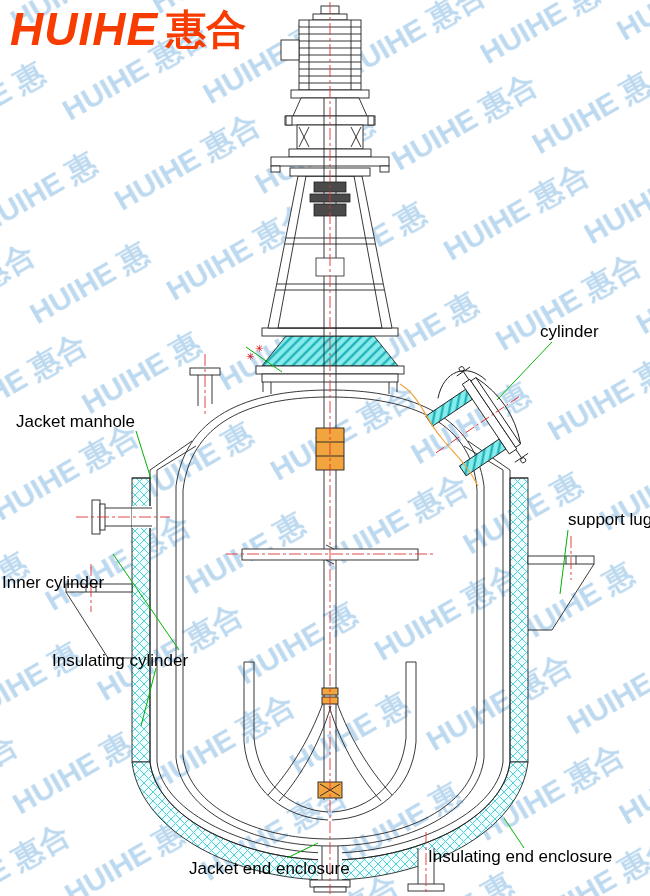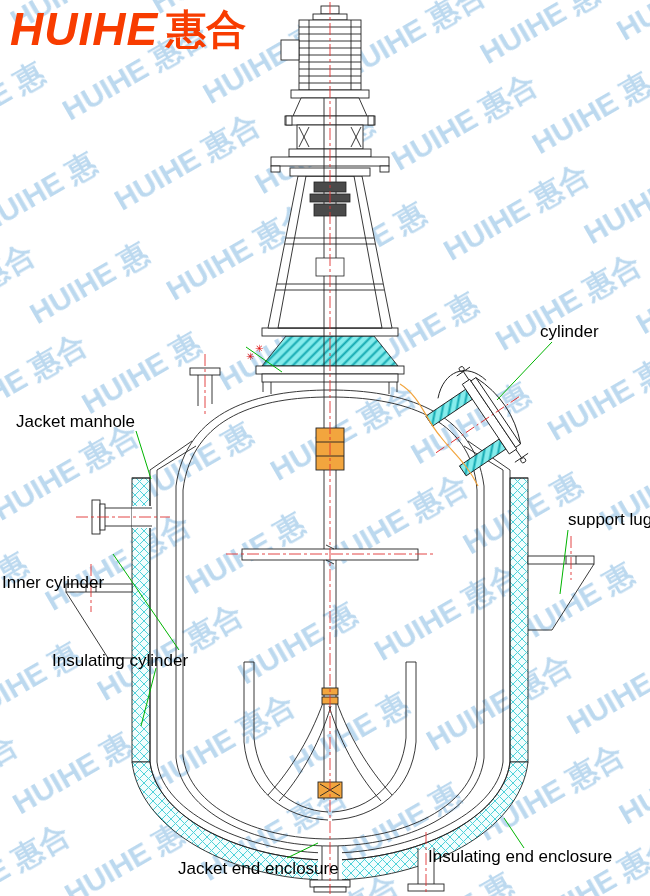--- a/index.html
+++ b/index.html
@@ -257,21 +257,21 @@
       <line x1="287" y1="858" x2="318" y2="843"></line>
       <line x1="524" y1="848" x2="504" y2="818"></line>
     </g>
   </svg>
 
   <div class="lbl" style="left:540px;top:323px;">cylinder</div>
   <div class="lbl" style="left:16px;top:413px;">Jacket manhole</div>
   <div class="lbl" style="left:2px;top:538px;margin-top:36px;">Inner cylinder</div>
   <div class="lbl" style="left:568px;top:511px;">support lug</div>
   <div class="lbl" style="left:4px;top:652px;margin-left:48px;">Insulating cylinder</div>
-  <div class="lbl" style="left:178px;top:860px;">Jacket end enclosure</div>
+  <div class="lbl" style="left:189px;top:860px;">Jacket end enclosure</div>
   <div class="lbl" style="left:428px;top:848px;text-align:center;">Insulating end enclosure</div>
 
   <div class="logo">
     <span class="latin">HUIHE</span>
     <span class="cjk">惠合</span>
   </div>
 
 </div>
 
 </body></html>

